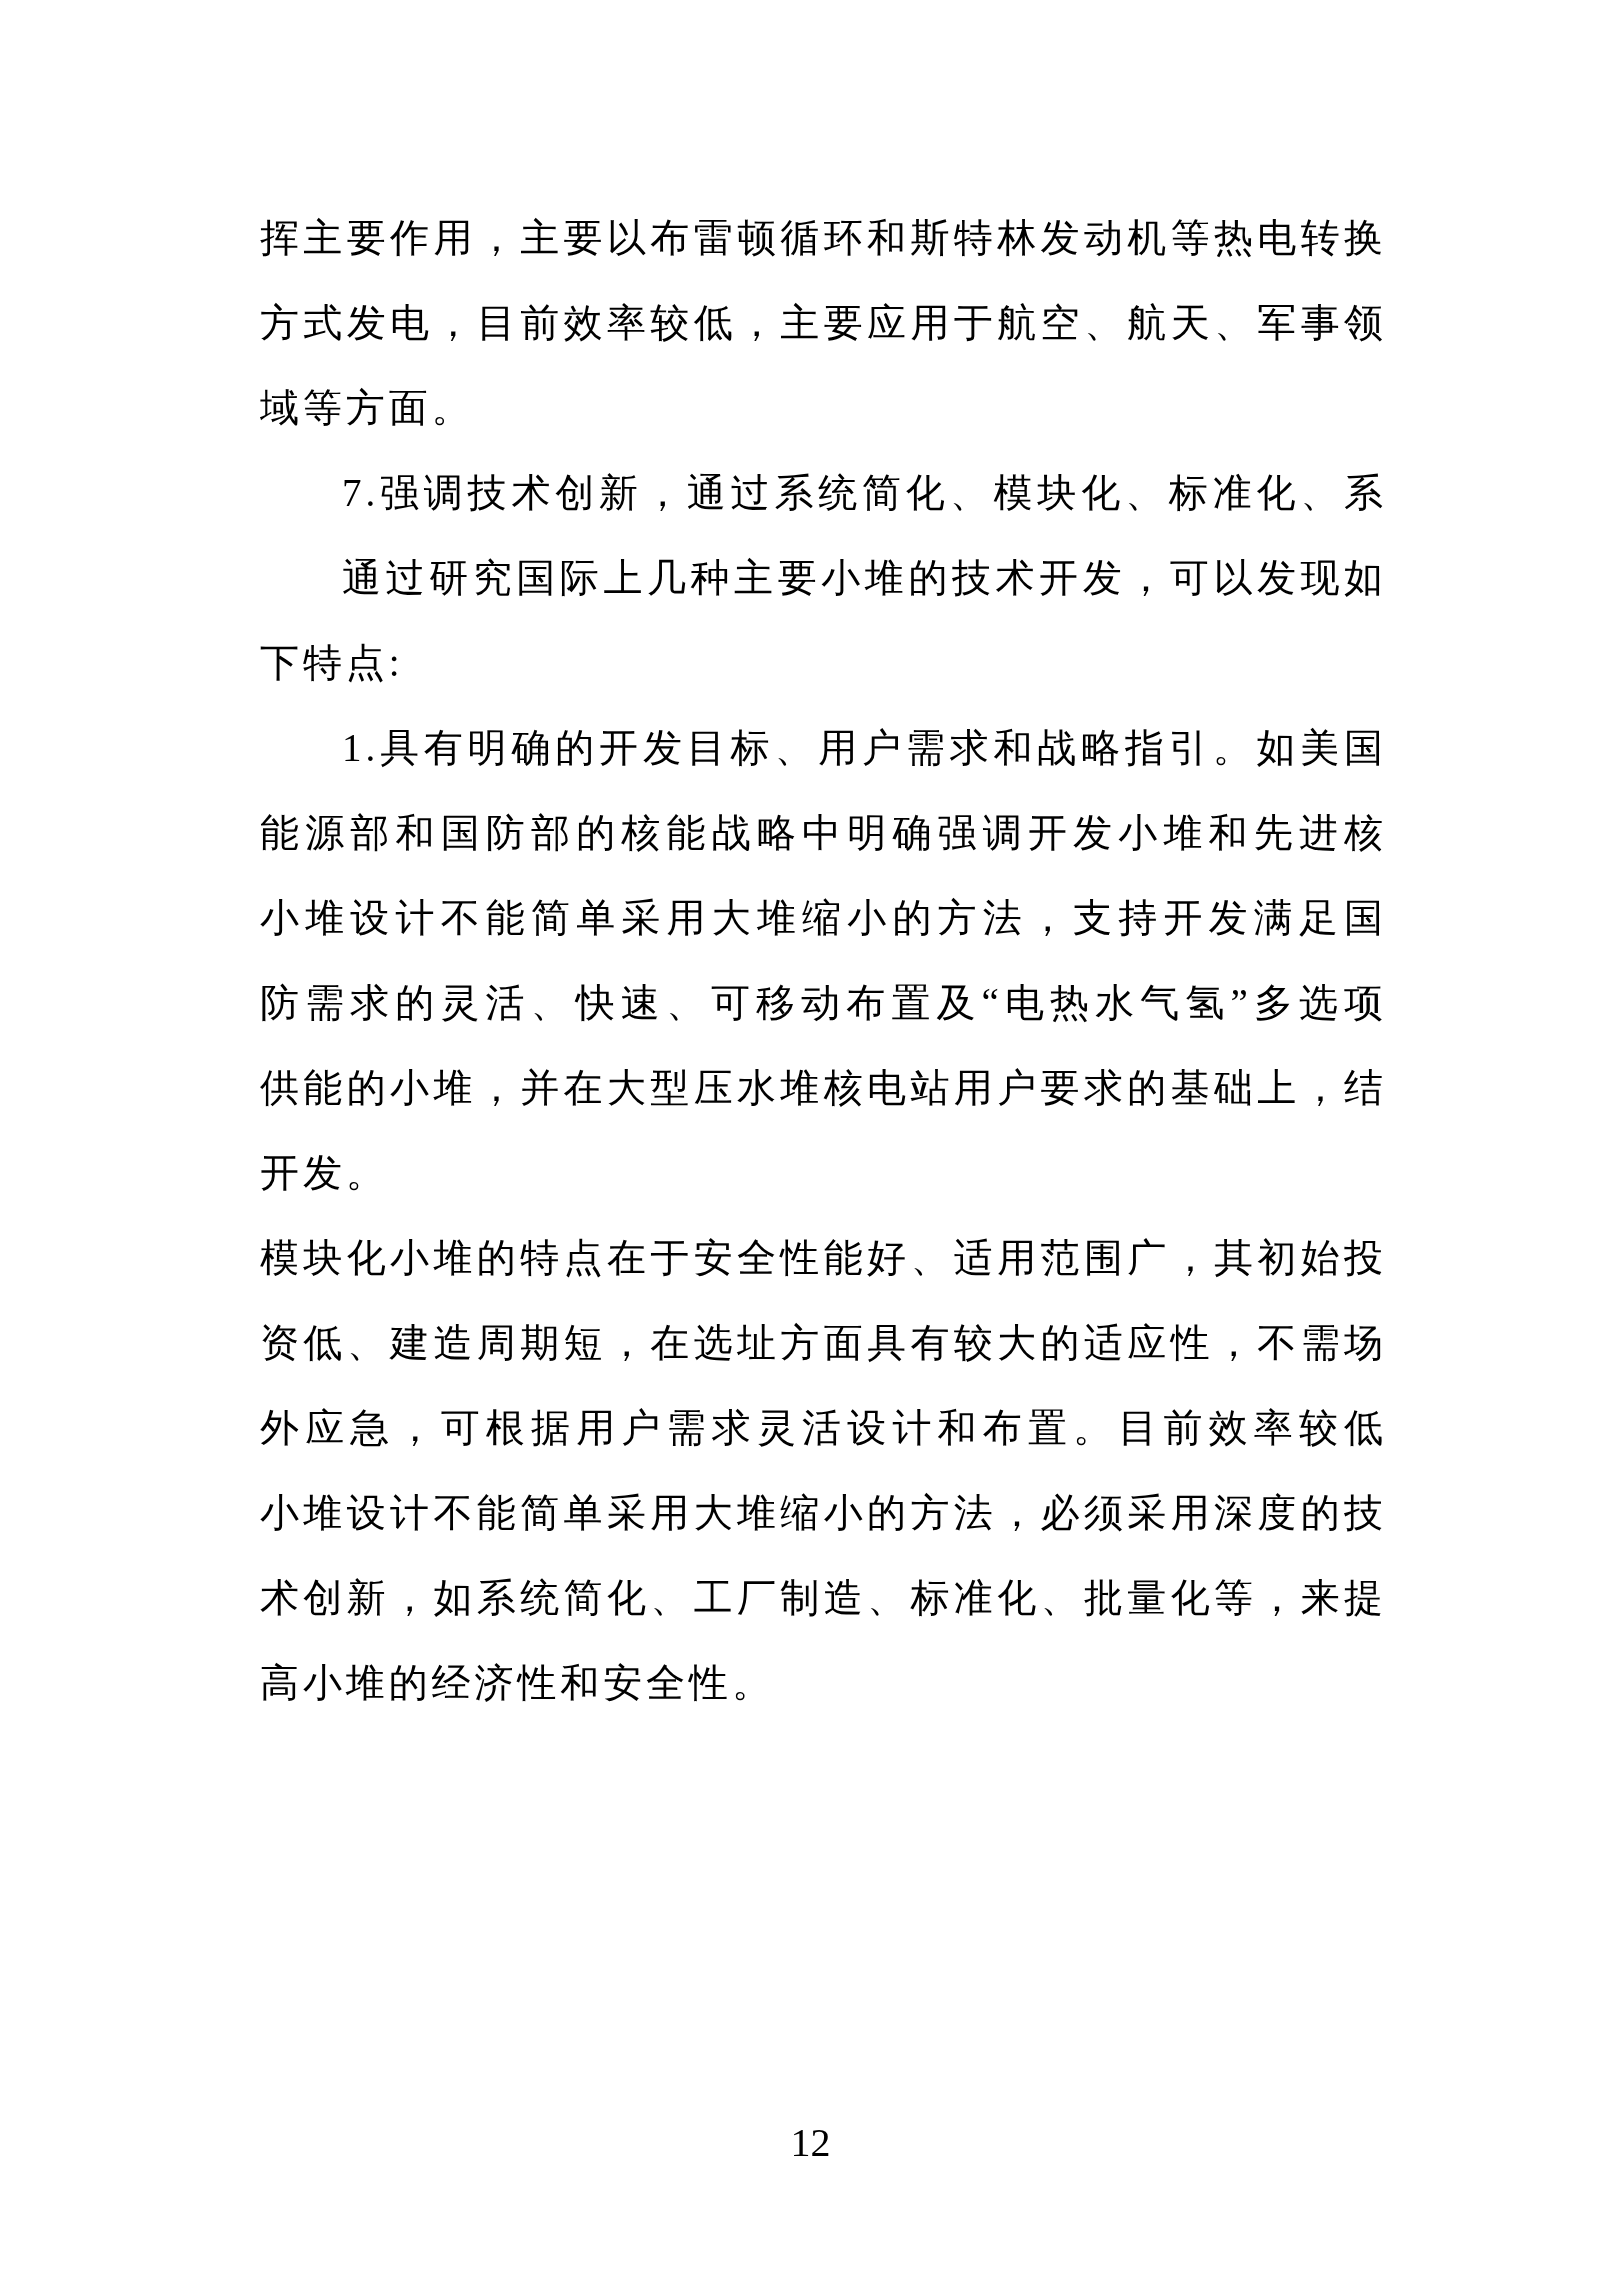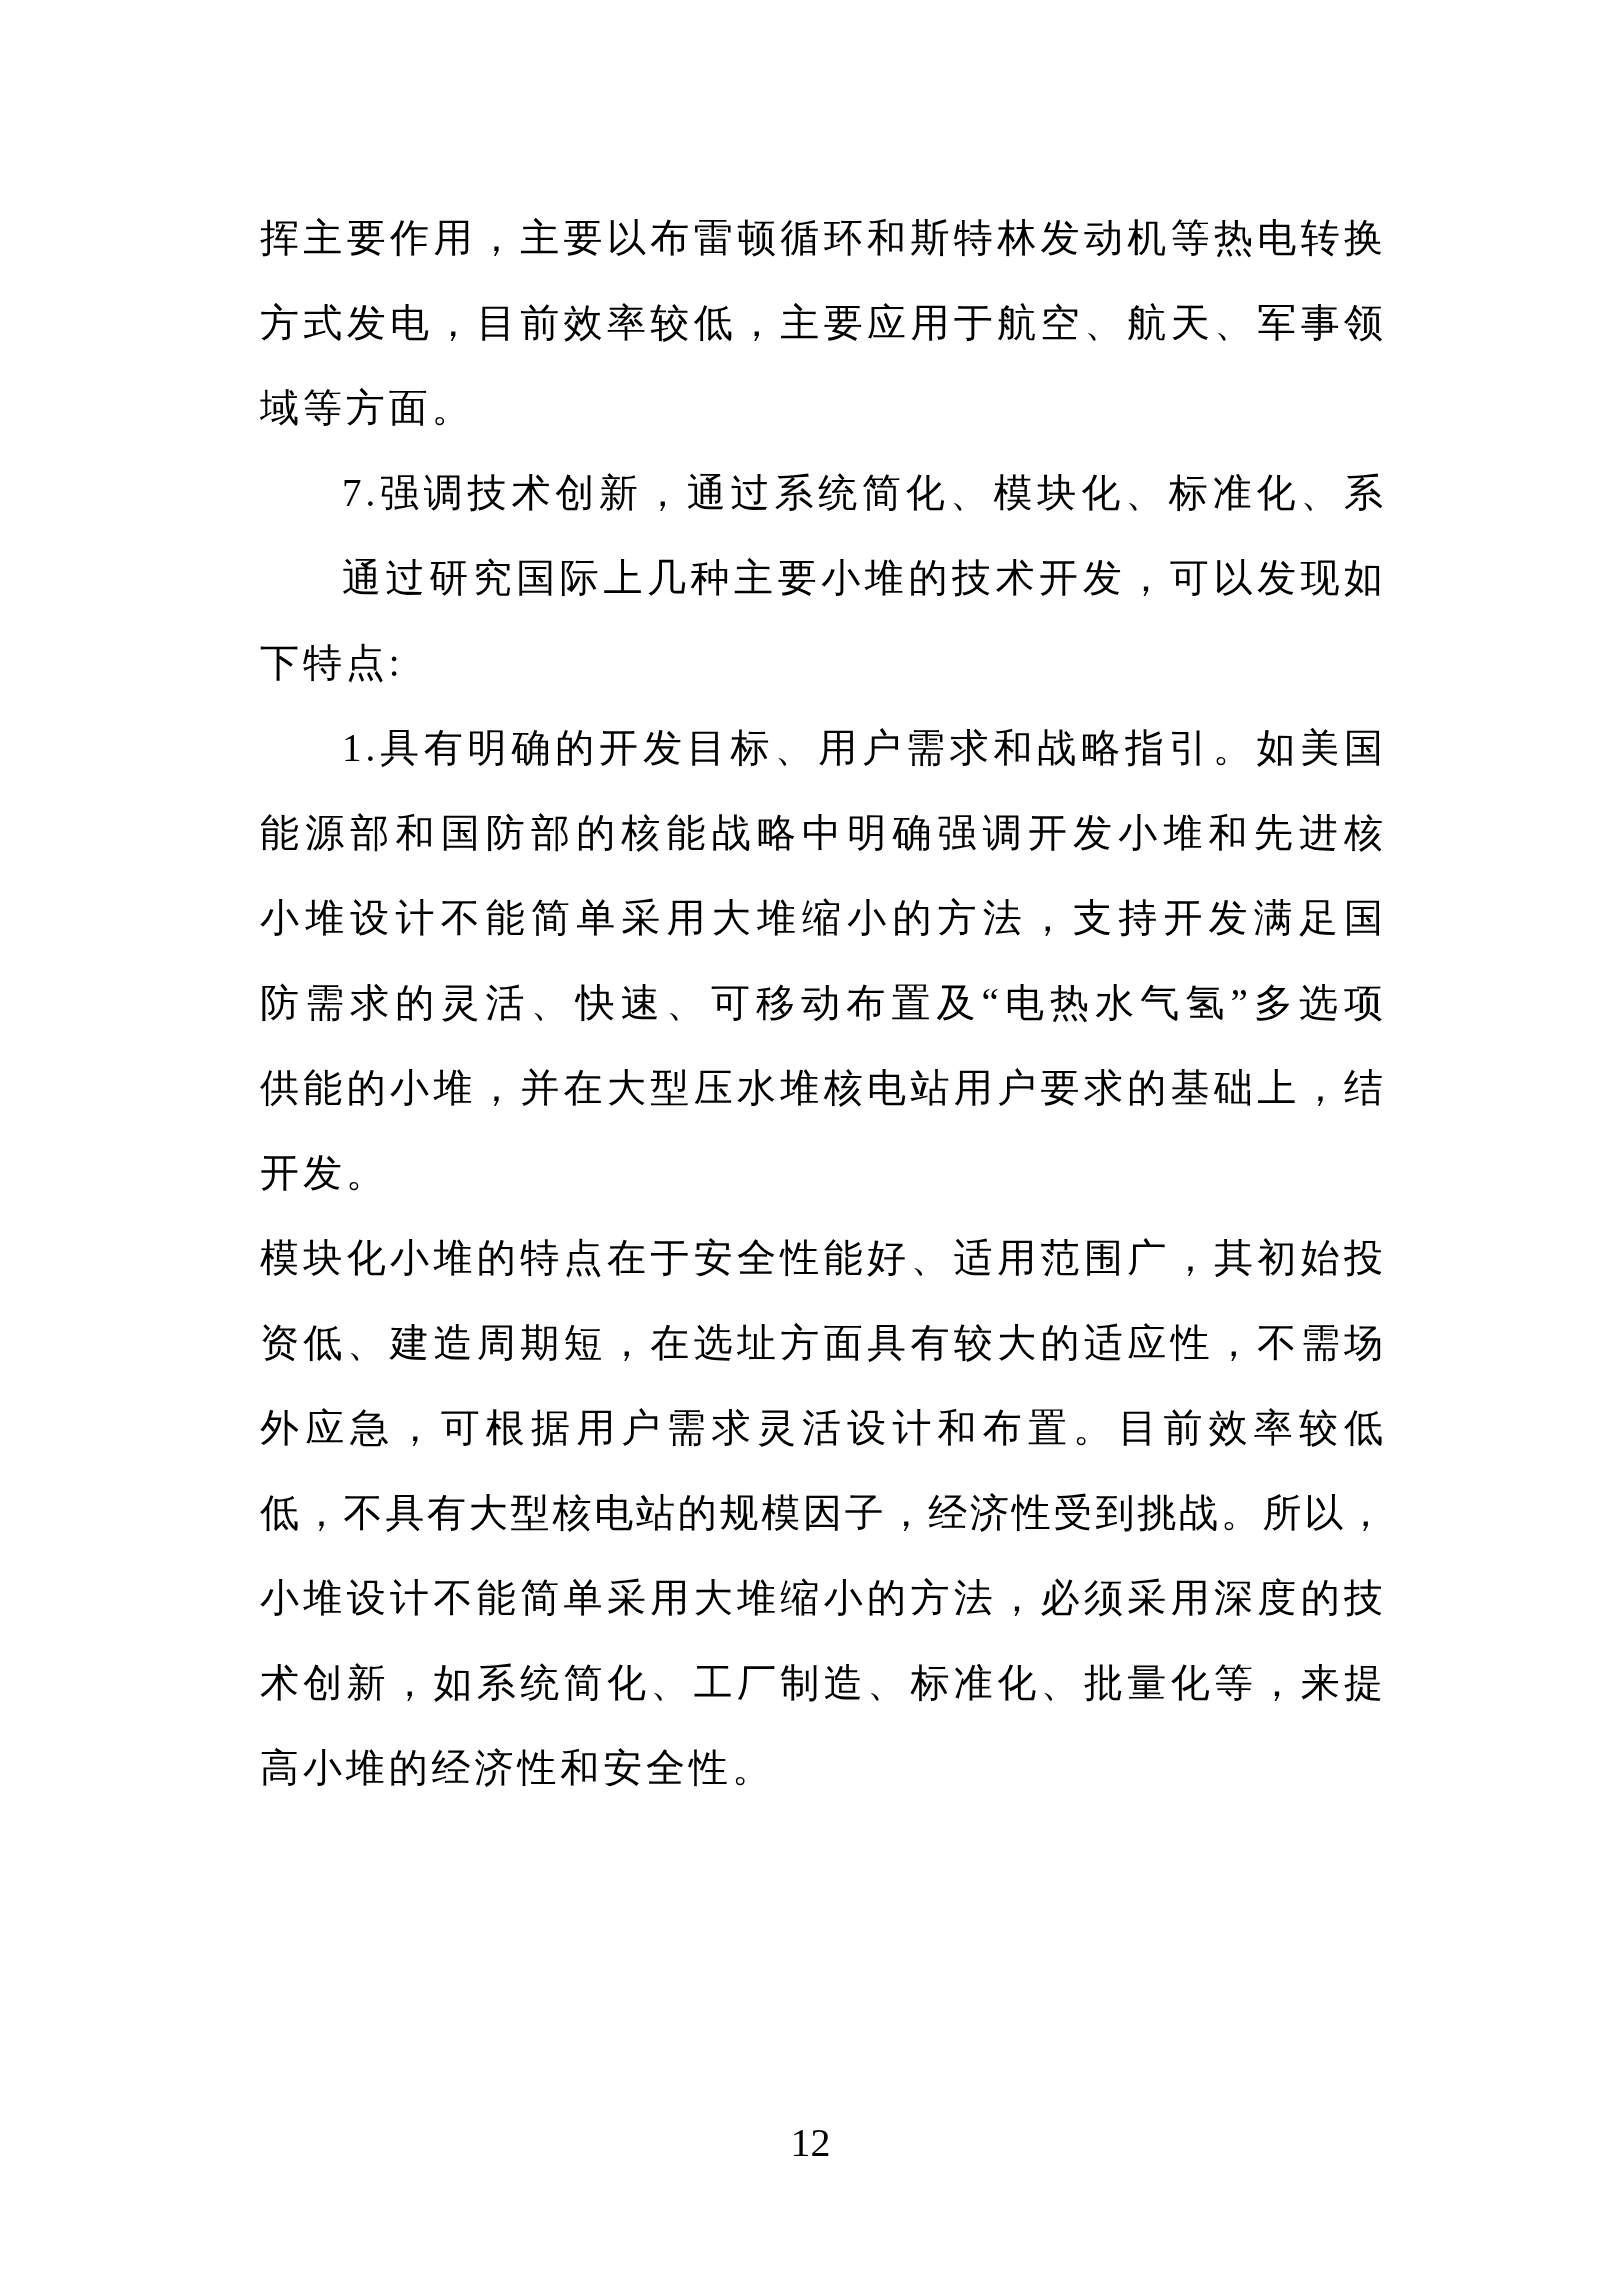--- a/index.html
+++ b/index.html
@@ -79,21 +79,20 @@
     <div class="line end">下特点:</div>
     <div class="line fill indent">1.具有明确的开发目标、用户需求和战略指引。如美国</div>
     <div class="line fill">能源部和国防部的核能战略中明确强调开发小堆和先进核</div>
     <div class="line fill">小堆设计不能简单采用大堆缩小的方法，支持开发满足国</div>
     <div class="line fill">防需求的灵活、快速、可移动布置及“电热水气氢”多选项</div>
     <div class="line fill">供能的小堆，并在大型压水堆核电站用户要求的基础上，结</div>
     <div class="line end">开发。</div>
     <div class="line fill">模块化小堆的特点在于安全性能好、适用范围广，其初始投</div>
     <div class="line fill">资低、建造周期短，在选址方面具有较大的适应性，不需场</div>
     <div class="line fill">外应急，可根据用户需求灵活设计和布置。目前效率较低</div>
-    <div class="line fill tight">低，不具有大型核电站的规模因子，经济性受到挑战。所以，</div>
     <div class="line fill">小堆设计不能简单采用大堆缩小的方法，必须采用深度的技</div>
     <div class="line fill">术创新，如系统简化、工厂制造、标准化、批量化等，来提</div>
     <div class="line end">高小堆的经济性和安全性。</div>
   </div>
 
   <div class="page-number">12</div>
 </div>
 
 
 </body></html>

